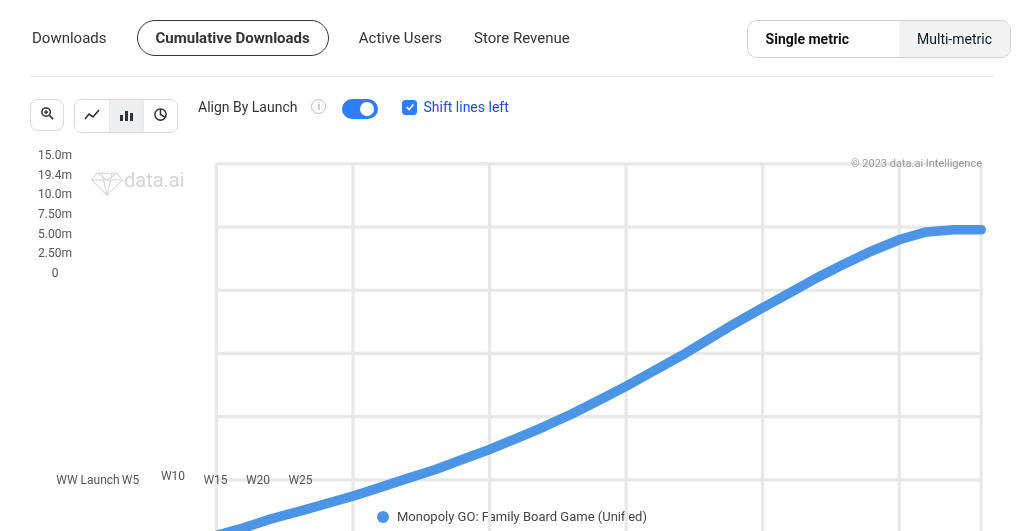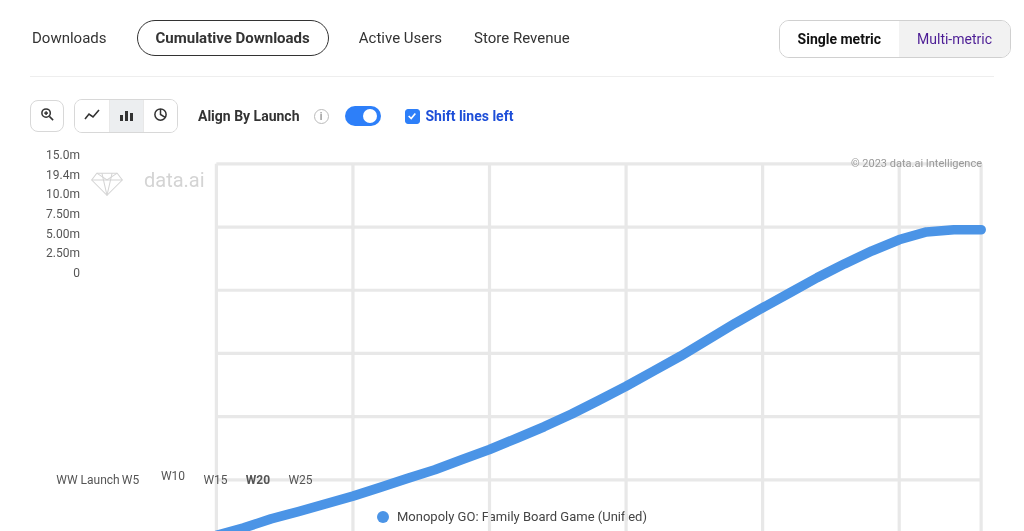--- a/index.html
+++ b/index.html
@@ -32,44 +32,44 @@
     font-weight: 700;
     border: 1.5px solid #333;
     border-radius: 20px;
     padding: 8px 18px;
   }
   .metric-toggle {
     display: flex;
     border: 1px solid #d0d0d0;
     border-radius: 10px;
     overflow: hidden;
+    gap: 32px;
   }
   .metric-btn {
     font-size: 14px;
     padding: 10px 18px;
     background: #f2f2f2;
-    color: #4c1d95;
+    color: #0f172a;
     cursor: pointer;
   }
   .metric-btn.active {
     background: #fff;
     font-weight: 700;
     color: #111;
   }
   .divider {
     margin: 0 30px;
     height: 1px;
     background: #eee;
   }
   .controls-row {
     display: flex;
-    align-items: center;
+    align-items: flex-start;
     gap: 10px;
     padding: 22px 30px 10px 30px;
-    font-weight: bold;
   }
   .square-btn {
     width: 34px;
     height: 32px;
     border: 1px solid #d8d8d8;
     border-radius: 8px;
     display: flex;
     align-items: center;
     justify-content: center;
     background: #fff;
@@ -150,37 +150,37 @@
   }
   .plot {
     position: absolute;
     inset: 0;
   }
   .watermark {
     position: absolute;
     top: 12px; left: 60px;
     display: flex;
     align-items: center;
-    gap: 20px;
+    gap: 0;
     color: #d4d4d4;
     font-size: 20px;
     pointer-events: none;
   }
   .copyright {
     position: absolute;
     top: 6px; right: 12px;
     font-size: 11px;
     color: #999;
     pointer-events: none;
   }
   .y-tick-label {
     position: absolute;
     left: 0;
     width: 50px;
-    text-align: right;
+    text-align: center;
     font-size: 12px;
     color: #555;
     transform: translateY(-50%);
   }
   .x-tick-label {
     position: absolute;
     bottom: -6px;
     font-size: 12px;
     color: #555;
     transform: translate(-50%, 100%);
@@ -304,20 +304,20 @@
     <div class="y-tick-label" style="top: 102.333px;">2.50m</div>
     <div class="y-tick-label" style="top: 82.6667px;">5.00m</div>
     <div class="y-tick-label" style="top: 63px;">7.50m</div>
     <div class="y-tick-label" style="top: 43.3333px;">10.0m</div>
     <div class="y-tick-label" style="top: 23.6667px;">19.4m</div>
     <div class="y-tick-label" style="top: 4px;">15.0m</div>
     <div class="x-tick-label" style="left: 58px; bottom: 8px; text-align: right;">WW Launch</div>
     <div class="x-tick-label" style="left: 100.5px; bottom: 8px;">W5</div>
     <div class="x-tick-label" style="left: 143px; bottom: 12px;">W10</div>
     <div class="x-tick-label" style="left: 185.5px; bottom: 8px;">W15</div>
-    <div class="x-tick-label" style="left: 228px; bottom: 8px; font-weight: bold;">W20</div>
+    <div class="x-tick-label" style="left: 228px; bottom: 8px;">W20</div>
     <div class="x-tick-label" style="left: 270.5px; bottom: 8px;">W25</div>
   </div>
 
 <div class="legend-row">
   <span class="legend-dot" id="legend-dot" style="background: rgb(75, 148, 230);"></span>
   <span>Monopoly GO: Family Board Game (Unified)</span>
 </div>
 
 </body></html>

